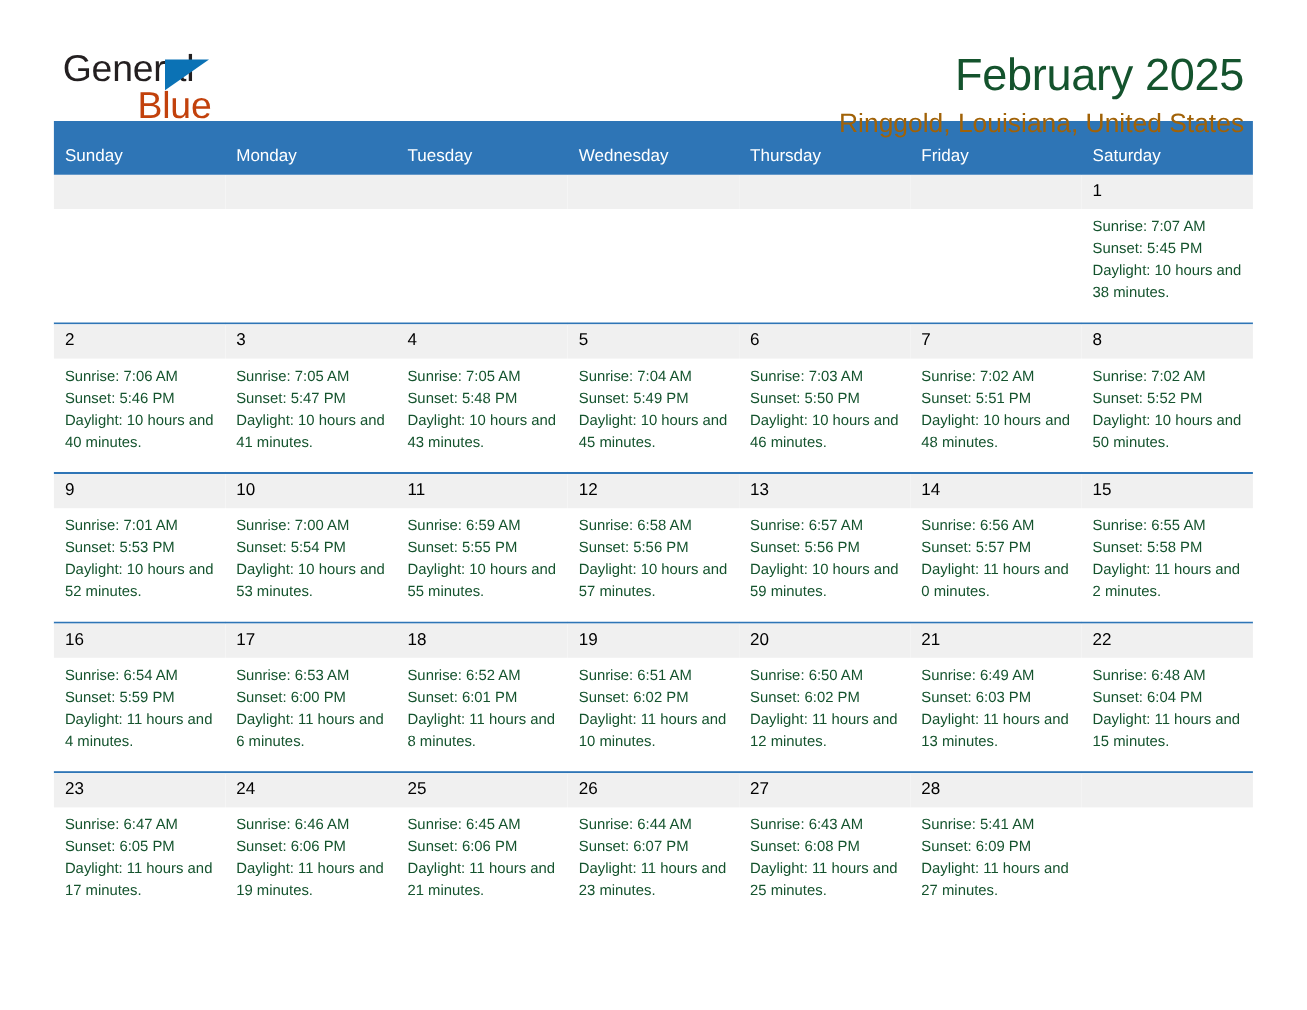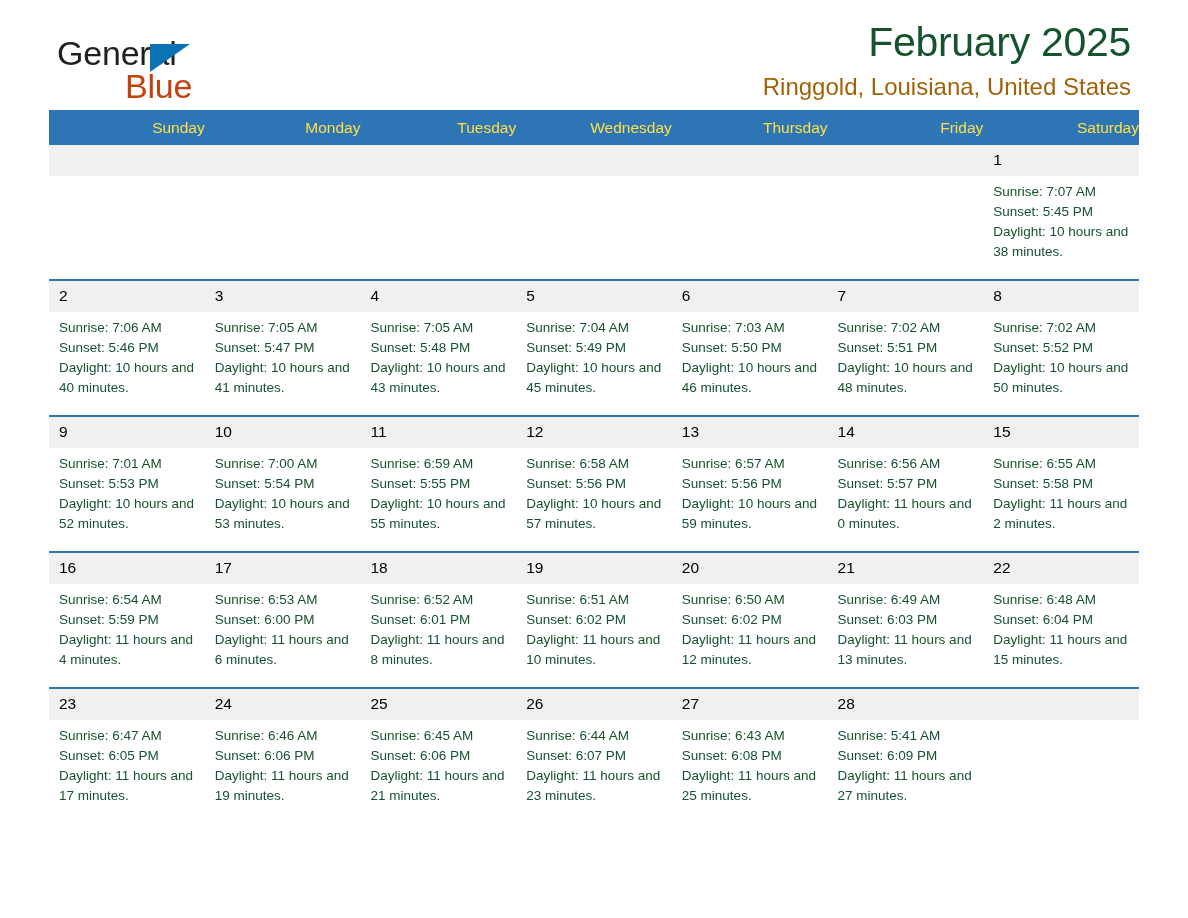--- a/index.html
+++ b/index.html
@@ -18,21 +18,21 @@
     position: relative;
     width: 1188px;
     height: 918px;
     box-sizing: border-box;
     padding: 0 49px;
   }
 
   
   .top {
     display: flex;
-    align-items: flex-end;
+    align-items: flex-start;
     justify-content: space-between;
     padding-top: 44px;
     height: 104px;
     box-sizing: border-box;
   }
   .logo {
     position: relative;
     width: 200px;
     height: 70px;
     user-select: none;
@@ -88,27 +88,26 @@
   .calendar {
     margin-top: 6px;
     width: 1090px;
   }
   .weekheader {
     display: grid;
     grid-template-columns: repeat(7, 1fr);
     background: #2e75b6;
   }
   .weekheader .wd {
-    color: #fde047;
+    color: #ffffff;
     font-size: 15.5px;
     line-height: 18px;
-    padding: 9px 0 8px 10px;
+    padding: 23px 0 8px 10px;
     box-sizing: border-box;
     white-space: nowrap;
-    text-align: right;
   }
   .week {
     display: grid;
     grid-template-columns: repeat(7, 1fr);
     border-top: 2px solid #2e75b6;
   }
   .week.first { border-top: none; }
   .cell {
     min-height: 134px;
     box-sizing: border-box;

